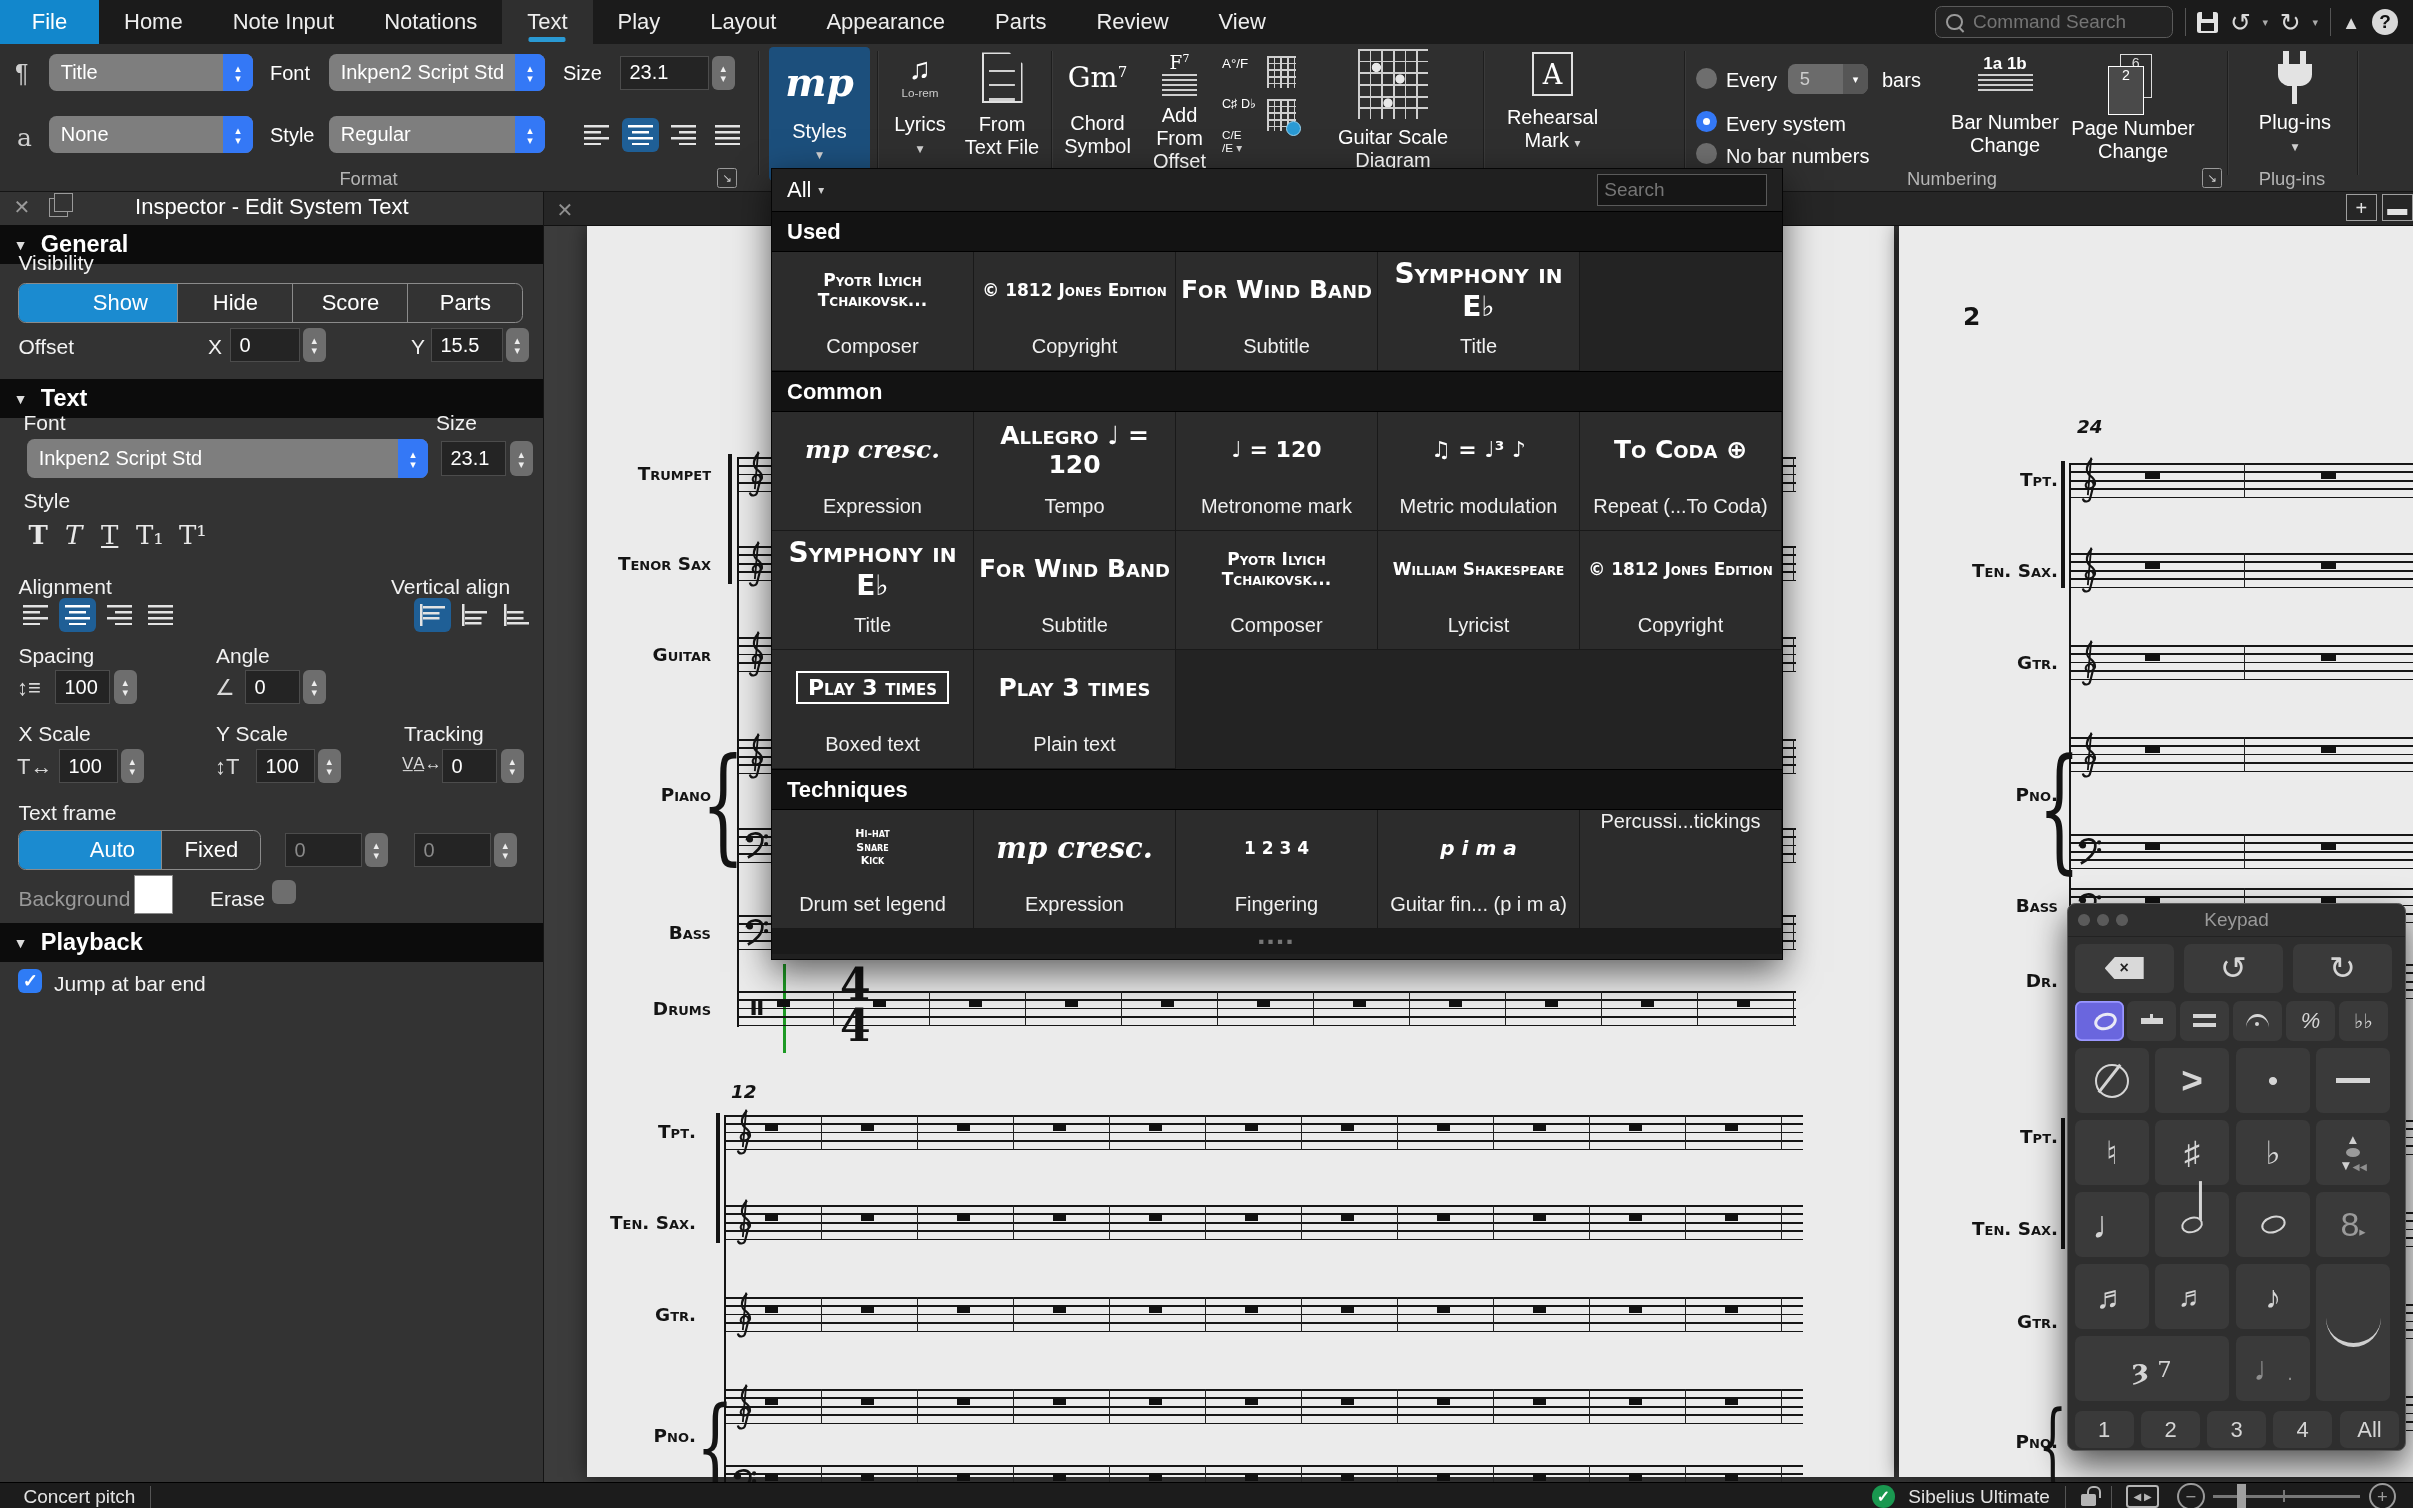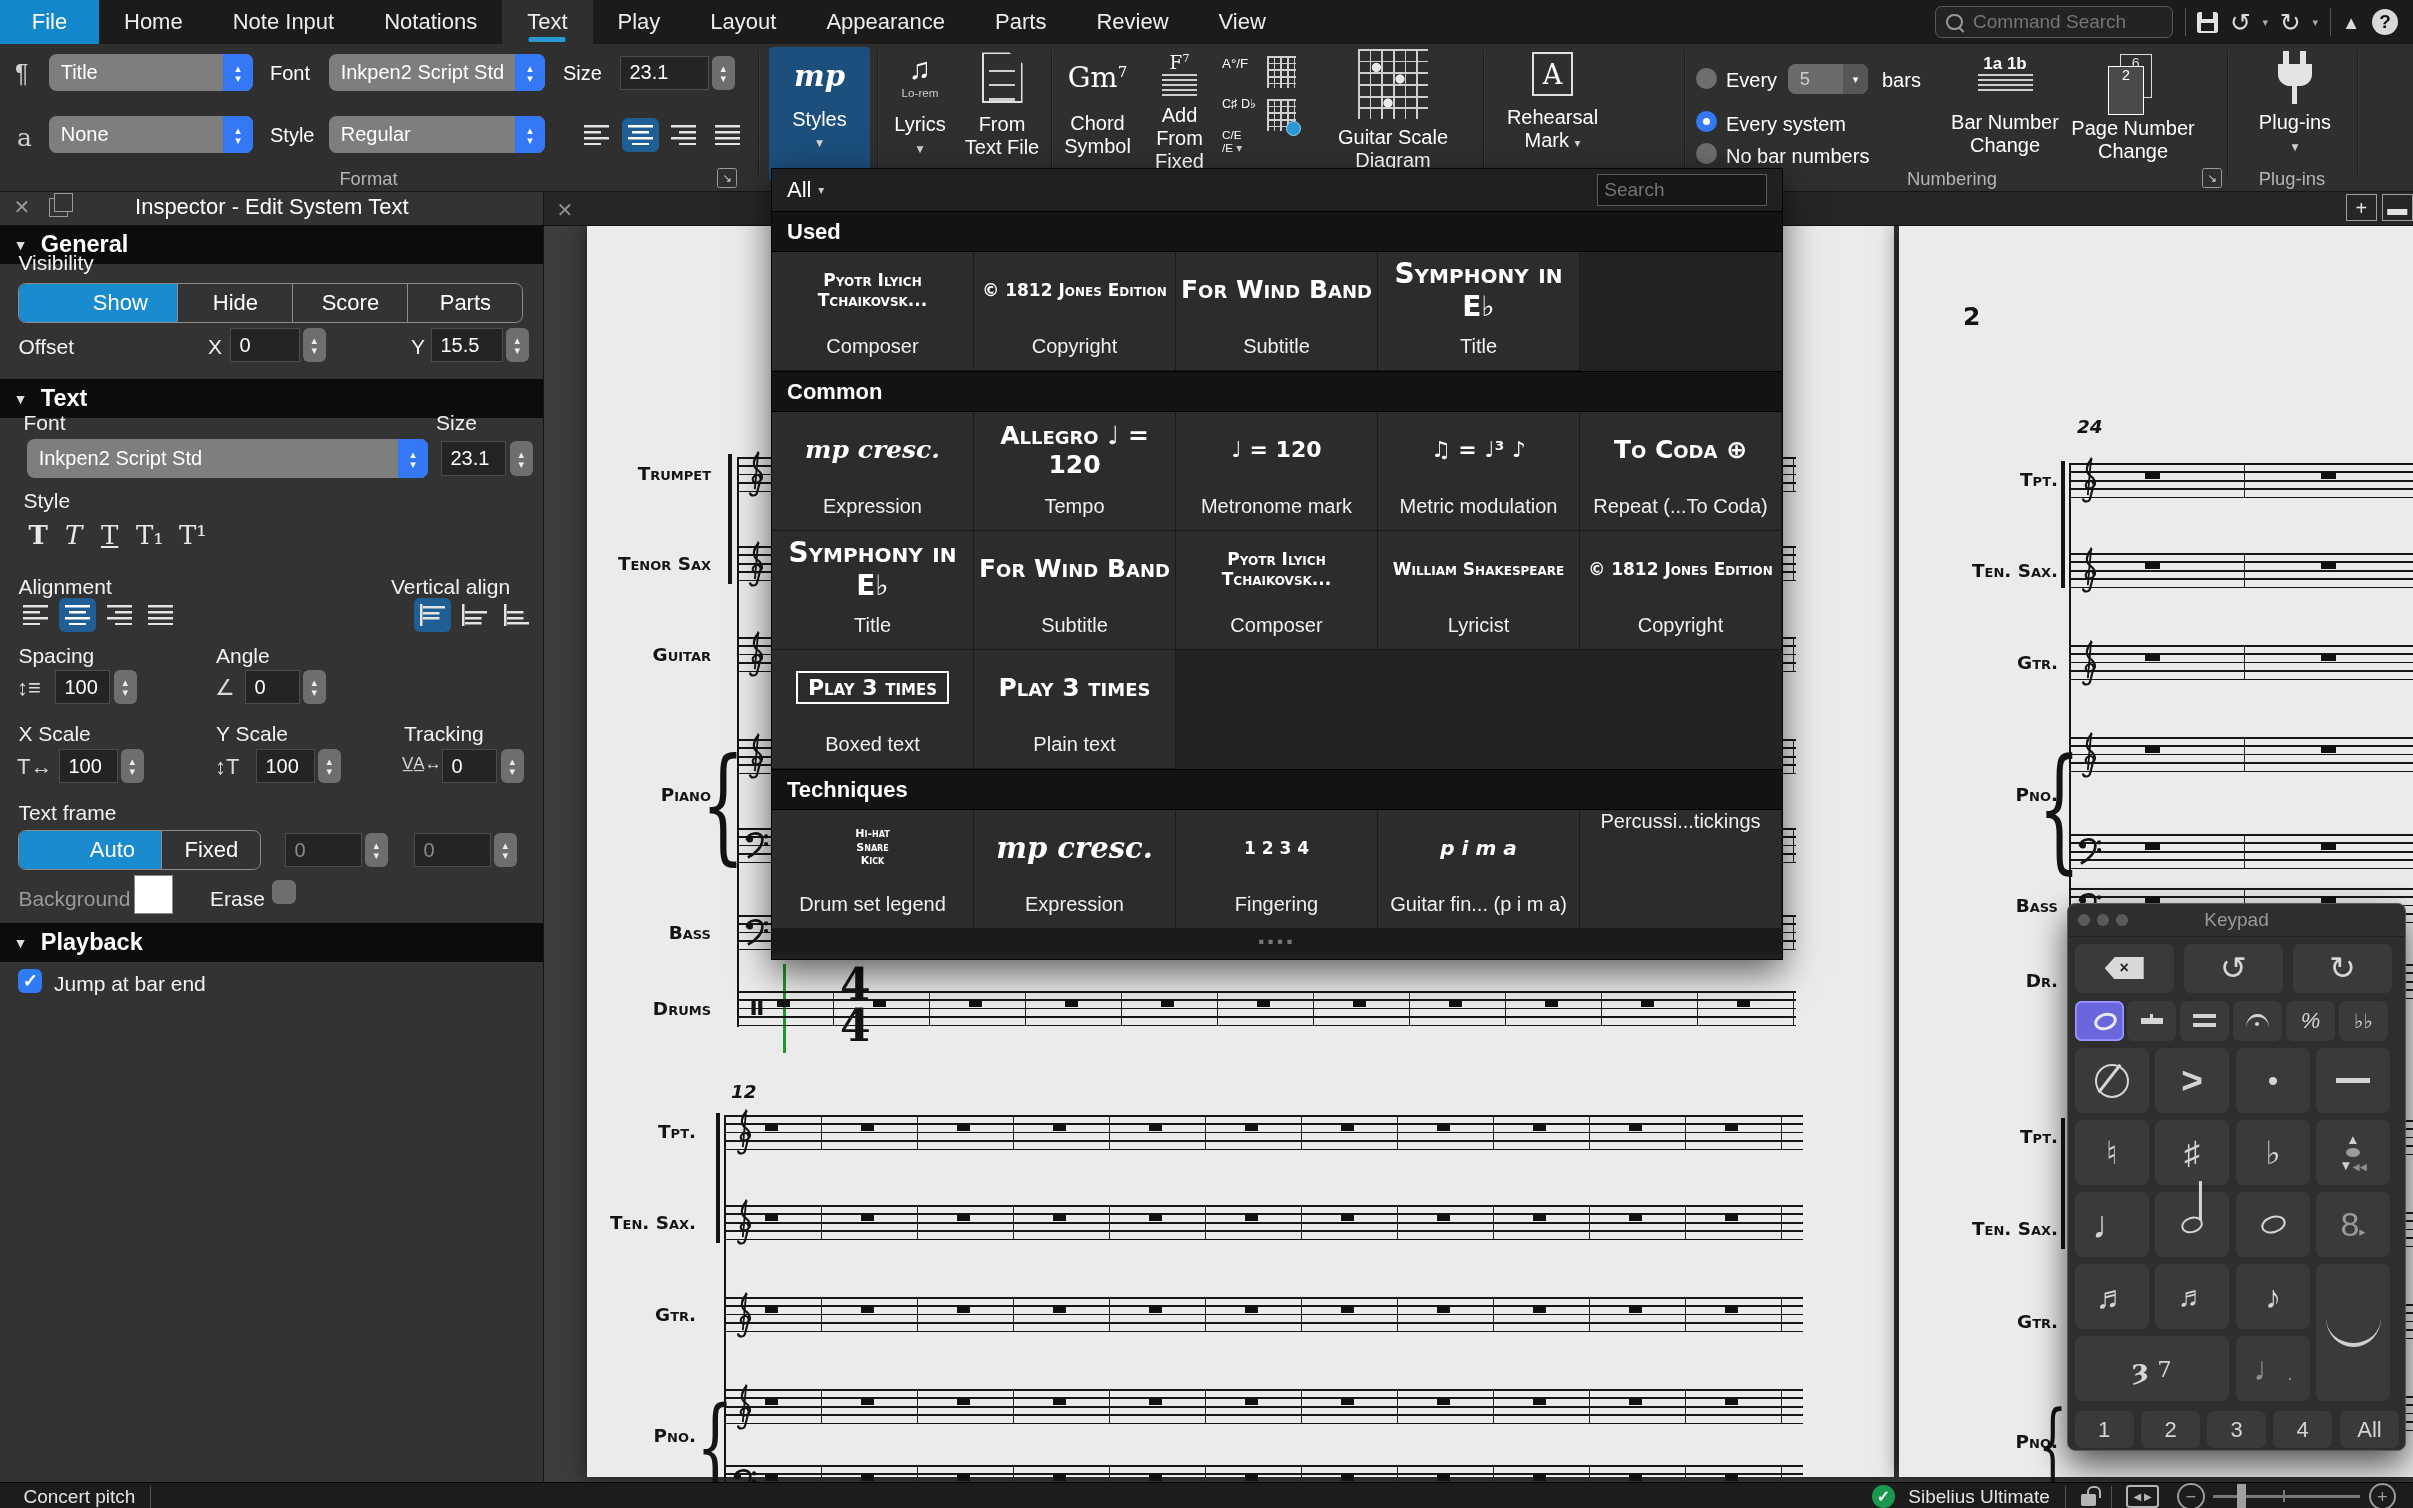--- a/index.html
+++ b/index.html
@@ -242,21 +242,21 @@
       <span class="alico al-r"></span>
     </div>
   <div class="alignbtn" style="left:709px;top:74px">
       <span class="alico al-j"></span>
     </div>
   <div class="glab" style="left:0;top:124px;width:737px">Format</div>
   <div class="launcher" style="left:717px;top:124px">↘</div>
   <div class="vsep" style="left:758px"></div>
 
   <div class="bigbtn" style="left:769px;top:3.4px;width:101px;height:134px;background:#1c4f7c;border-radius:4.2px;justify-content:flex-start">
-    <span style="font-family:'DejaVu Serif',serif;font-style:italic;font-weight:bold;font-size:29px;margin-top:11.7px">mp</span>
+    <span style="font-family:'DejaVu Serif',serif;font-style:italic;font-weight:bold;font-size:39px;margin-top:11.7px">mp</span>
     <span style="margin-top:15px">Styles</span>
     <span class="caret" style="margin-top:5px">▼</span>
   </div>
   <div class="vsep" style="left:877px"></div>
   <div class="bigbtn" style="left:883px;top:8.4px;width:74px">
     <span style="font-size:30px">♫</span>
     <span style="font-size:11.7px;color:#ccc">Lo-rem</span>
     <span style="margin-top:13.4px">Lyrics</span>
     <span class="caret" style="margin-top:6.7px">▼</span>
   </div>
@@ -265,21 +265,21 @@
     <span style="margin-top:10px;width:80px">From Text File</span>
   </div>
   <div class="vsep" style="left:1051px"></div>
   <div class="bigbtn" style="left:1058px;top:8.4px;width:79px">
     <span style="font-family:'DejaVu Serif',serif;font-size:28.5px;margin-top:8.4px">Gm<sup style="font-size:15px">7</sup></span>
     <span style="margin-top:18.4px;width:79px">Chord Symbol</span>
   </div>
   <div class="bigbtn" style="left:1140px;top:8.4px;width:79px">
     <span style="font-family:'DejaVu Serif',serif;font-size:18.4px">F<sup style="font-size:11px">7</sup></span>
     <span style="width:35px;height:22px;background:repeating-linear-gradient(180deg,#cfcfcf 0 1.7px,transparent 1.7px 5px)"></span>
-    <span style="margin-top:8.4px;width:79px">Add From Fixed</span>
+    <span style="margin-top:8.4px;width:79px">Add From Offset</span>
   </div>
   <div class="rlab" style="left:1222px;top:11.7px;font-size:13.4px">A°/F</div>
   <div class="rlab" style="left:1222px;top:52px;font-size:12.6px">C♯ D♭</div>
   <div class="rlab" style="left:1222px;top:85px;font-size:11.7px;line-height:12.6px"><span>C/E</span><br><span>/E</span> <span class="caret">▾</span></div>
   <div class="fret" style="position:absolute;left:1267px;top:11.7px;width:28.5px;height:32px"></div>
   <div class="fret" style="position:absolute;left:1267px;top:55px;width:28.5px;height:32px"></div>
   <div style="position:absolute;left:1286px;top:77px;width:13.4px;height:13.4px;border-radius:50%;background:#2a9ad4;border:1.7px solid #9bd4f0"></div>
   <div class="bigbtn" style="left:1309px;top:5px;width:168px">
     <span class="fret" style="width:70px;height:70px;background-image:repeating-linear-gradient(90deg,#cfcfcf 0 1.7px,transparent 1.7px 11.7px),repeating-linear-gradient(180deg,#cfcfcf 0 1.7px,transparent 1.7px 11.7px),radial-gradient(circle 5px at 18.4px 18.4px,#e8e8e8 4.2px,transparent 5px),radial-gradient(circle 5px at 42px 30px,#e8e8e8 4.2px,transparent 5px),radial-gradient(circle 5px at 30px 54px,#e8e8e8 4.2px,transparent 5px)"></span>
     <span style="margin-top:6.7px;width:134px">Guitar Scale Diagram</span>

